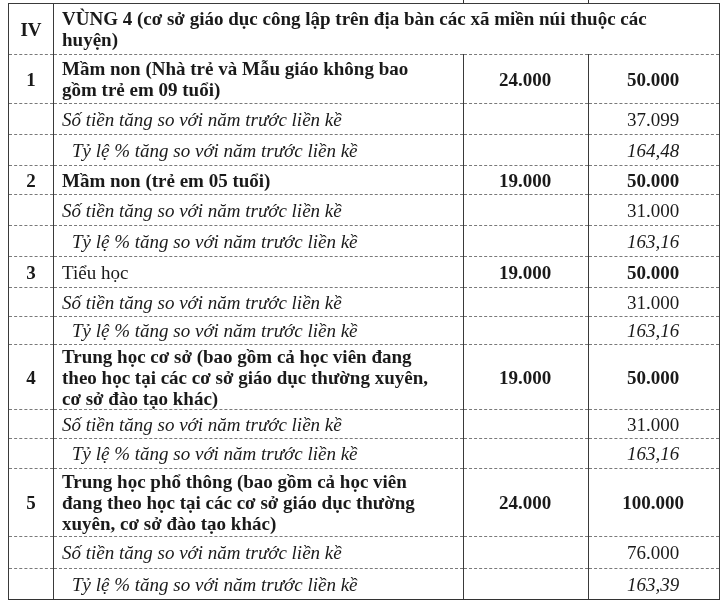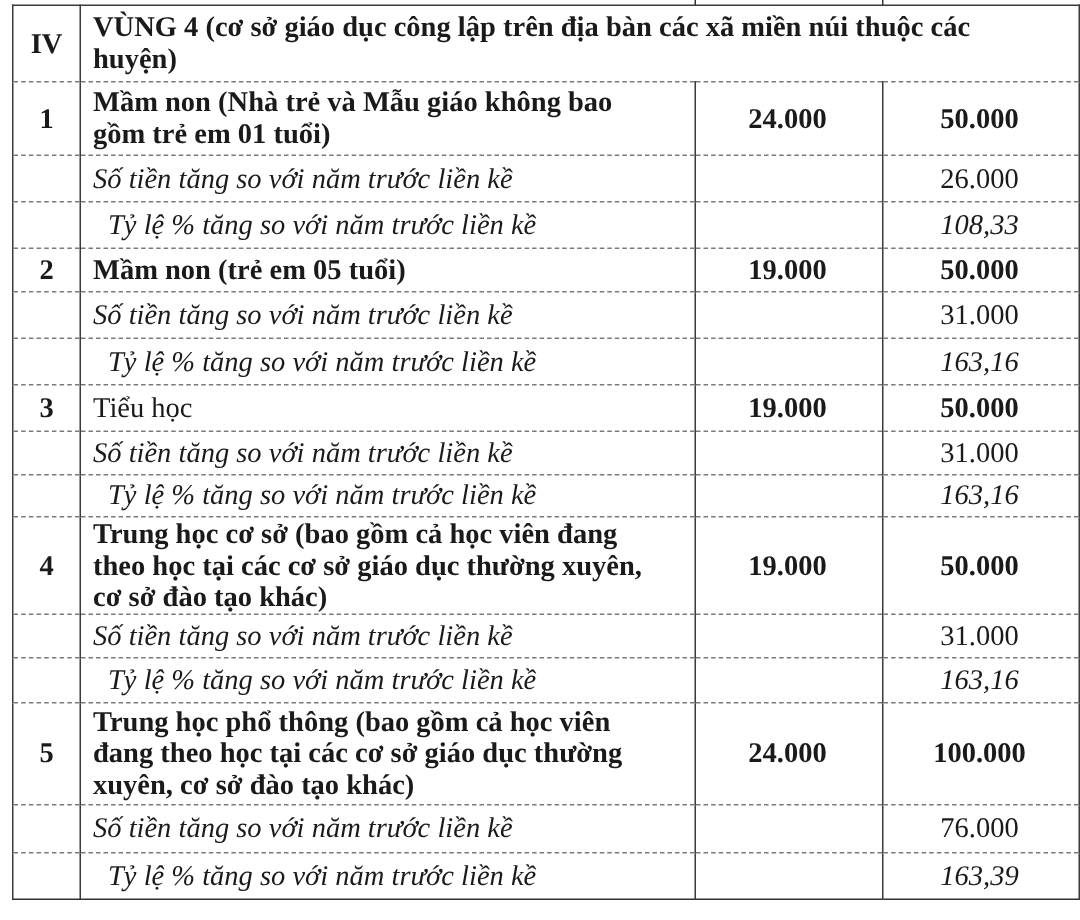--- a/index.html
+++ b/index.html
@@ -35,35 +35,35 @@
     <col style="width:131px">
   </colgroup>
   <tbody>
     <tr class="section" style="height:51px;padding-left:32px;">
       <td class="num-col">IV</td>
       <td class="name" colspan="3" style="padding-right:60px;">VÙNG 4 (cơ sở giáo dục công lập trên địa bàn các xã miền núi thuộc các huyện)</td>
     </tr>
 
     <tr class="main" style="height:49px;">
       <td class="num-col">1</td>
-      <td class="name" style="padding-right:30px;">Mầm non (Nhà trẻ và Mẫu giáo không bao gồm trẻ em 01 tuổi)</td>
+      <td class="name" style="padding-right:30px;">Mầm non (Nhà trẻ và Mẫu giáo không bao gồm trẻ em 09 tuổi)</td>
       <td class="val">24.000</td>
       <td class="val">50.000</td>
     </tr>
     <tr class="sub" style="height:31px;">
       <td></td>
       <td class="name">Số tiền tăng so với năm trước liền kề</td>
       <td class="val"></td>
-      <td class="val plain">26.000</td>
+      <td class="val plain">37.099</td>
     </tr>
     <tr class="sub" style="height:31px;">
       <td></td>
       <td class="name indent">Tỷ lệ % tăng so với năm trước liền kề</td>
       <td class="val"></td>
-      <td class="val">108,33</td>
+      <td class="val">164,48</td>
     </tr>
 
     <tr class="main" style="height:29px;">
       <td class="num-col">2</td>
       <td class="name">Mầm non (trẻ em 05 tuổi)</td>
       <td class="val">19.000</td>
       <td class="val">50.000</td>
     </tr>
     <tr class="sub" style="height:31px;">
       <td></td>

